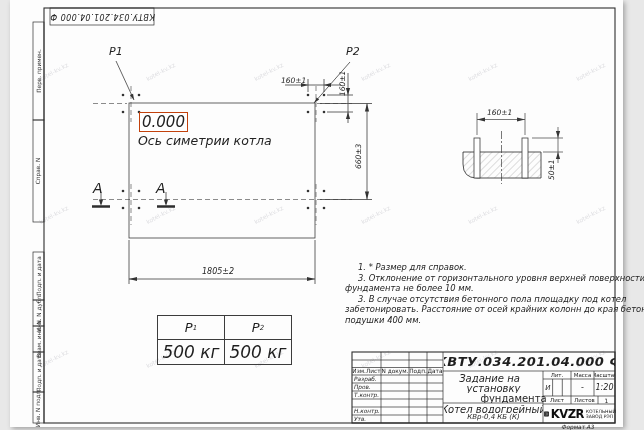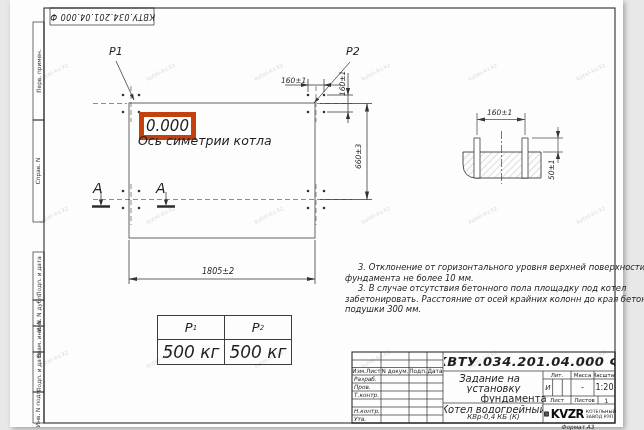--- a/index.html
+++ b/index.html
@@ -31,21 +31,21 @@
   .ltable .lcell{flex:1;border-right:1px solid #3c3c3c;border-bottom:1px solid #3c3c3c;
                  display:flex;align-items:center;justify-content:center;font-style:italic;}
   .ltable .lcell:last-child{border-right:none;}
   .ltable .lrow:last-child .lcell{border-bottom:none;}
   .hdrP{font-size:13px;} .hdrP sub{font-size:7px;}
   .valP{font-size:17px;}
   .logo-cell{position:absolute;left:544px;top:404px;width:72px;height:19px;display:flex;
              align-items:center;justify-content:center;gap:2px;}
   .logo-kvzr{font-size:11.5px;font-weight:bold;letter-spacing:-.5px;color:#0d0d0d;}
   .logo-org{font-size:4.6px;line-height:5px;color:#1a1a1a;}
-  .elev{border:5px solid #c2410c;background:#fff;padding:0 2px;}
+  .elev{border:1px solid #c2410c;background:#fff;padding:0 2px;}
 </style>
 </head>
 <body>
 
 <div id="canvas">
   <div class="paper"></div>
 
   <div class="wm-layer">
     <span>kotel-kv.kz</span>
     <span>kotel-kv.kz</span>
@@ -220,25 +220,26 @@
           <sub>2</sub>
         </div>
     </div>
     <div class="lrow">
       <div class="lcell valP">500 кг</div>
       <div class="lcell valP">500 кг</div>
     </div>
   </div>
 
   <div class="notes">
+    <div class="ind">1.  * Размер для справок.</div>
     <div class="ind">3.  Отклонение от горизонтального уровня верхней поверхности</div>
     <div>фундамента не более 10 мм.</div>
     <div class="ind">3.  В случае отсутствия бетонного пола площадку под котел</div>
     <div>забетонировать. Расстояние от осей крайних колонн до края бетонной</div>
-    <div>подушки 300 мм.</div>
+    <div>подушки 400 мм.</div>
   </div>
 
   <div class="cell" style="left:444px;top:352px;width:171px;height:19px;font-size:13px;font-weight:bold;font-style:italic;letter-spacing:.5px">КВТУ.034.201.04.000  Ф</div>
 
   <div class="cell" style="left:352px;top:367px;width:29px;height:8px">Изм.Лист</div>
   <div class="cell" style="left:381px;top:367px;width:28px;height:8px">N докум.</div>
   <div class="cell" style="left:409px;top:367px;width:18px;height:8px">Подп.</div>
   <div class="cell" style="left:427px;top:367px;width:16px;height:8px">Дата</div>
 
   <div class="cell left" style="left:352px;top:375px;width:29px;height:8px">Разраб.</div>
@@ -251,21 +252,21 @@
   <div class="cell" style="left:444px;top:383px;width:99px;height:10px;font-size:10px;font-style:italic">установку</div>
   <div class="cell" style="left:464px;top:393px;width:99px;height:10px;font-size:10px;">фундамента</div>
   <div class="cell" style="left:444px;top:405px;width:99px;height:8px;font-size:10px;font-style:italic">Котел водогрейный</div>
   <div class="cell" style="left:444px;top:413px;width:99px;height:8px;font-size:7px;font-style:italic">КВр-0,4  КБ  (К)</div>
 
   <div class="cell" style="left:543px;top:371px;width:28px;height:8px;font-size:5.5px">Лит.</div>
   <div class="cell" style="left:571px;top:371px;width:23px;height:8px;font-size:5.5px">Масса</div>
   <div class="cell" style="left:594px;top:371px;width:21px;height:8px;font-size:5.5px">Масштаб</div>
   <div class="cell" style="left:543px;top:379px;width:9.6px;height:17px;font-size:7px;font-style:italic">И</div>
   <div class="cell" style="left:571px;top:379px;width:23px;height:17px;font-size:8px">-</div>
-  <div class="cell" style="left:594px;top:379px;width:21px;height:17px;font-size:8px;">1:20</div>
+  <div class="cell" style="left:594px;top:379px;width:21px;height:17px;font-size:8px;font-style:italic">1:20</div>
 
   <div class="cell" style="left:543px;top:396px;width:28px;height:8px;font-size:5.5px">Лист</div>
   <div class="cell" style="left:571px;top:396px;width:27px;height:8px;font-size:5.5px">Листов</div>
   <div class="cell" style="left:598px;top:396px;width:17px;height:8px;font-size:6px">1</div>
 
   <div class="logo-cell">
     <svg width="14" height="14" viewBox="0 0 15 15">
       <rect width="15" height="15" rx="2" fill="#111"></rect>
       <path d="M3 2 v11 M6.2 2 c2.2 3 2.2 8 0 11 M9.4 2 c2.2 3 2.2 8 0 11" stroke="#fff" stroke-width="1.1" fill="none"></path>
     </svg>

